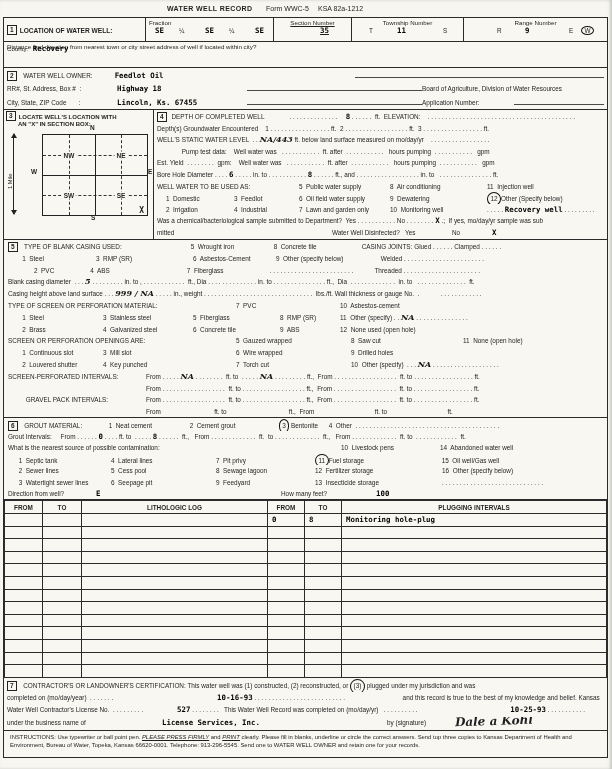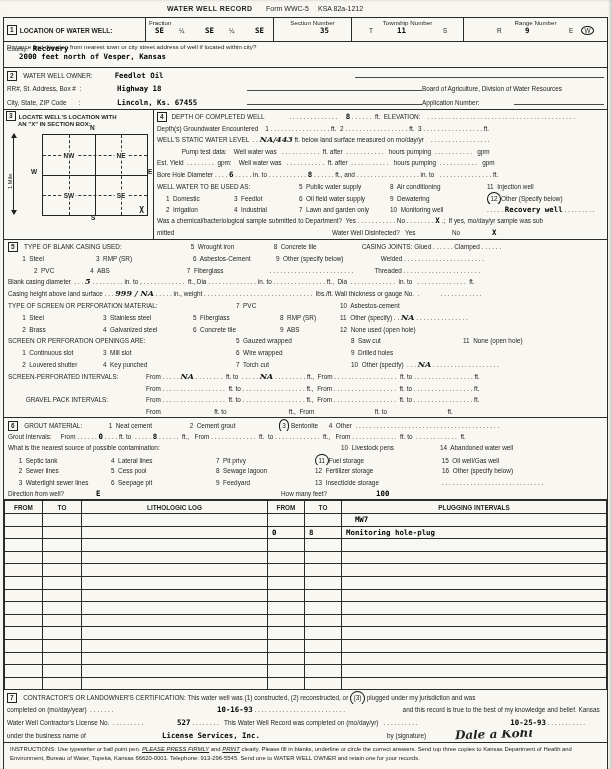--- a/index.html
+++ b/index.html
@@ -9,21 +9,21 @@
   .tophead{position:absolute;top:5px;left:0;width:612px;height:12px;font-size:7px;}
   .tophead .tt{position:absolute;left:167px;font-weight:bold;letter-spacing:.4px;}
   .tophead .tf{position:absolute;left:266px;}
   .tophead .tk{position:absolute;left:318px;}
   #formwrap{position:absolute;left:3px;top:17px;width:603px;border:1.4px solid #2b2b2b;background:#f8f7f2;}
   .numbox{display:inline-block;border:1px solid #222;font-size:6.5px;font-weight:bold;
           padding:0 2px;line-height:8px;margin-right:3px;vertical-align:1px;}
   
   .row1{display:flex;height:23px;border-bottom:1px solid #2b2b2b;}
   .row1 .cell{border-right:1px solid #2b2b2b;padding:1px 3px;box-sizing:border-box;position:relative;}
-  .c-loc{width:142px;} .c-frac{width:128px;} .c-sec{width:78px;} .c-twp{width:112px;} .c-rng{flex:1;border-right:none !important;}
+  .c-loc{width:142px;} .c-frac{width:128px;} .c-sec{width:78px;text-decoration:underline;} .c-twp{width:112px;} .c-rng{flex:1;border-right:none !important;}
   .celllab{font-size:6.2px;display:block;}
   .celllab.ctr{text-align:center;}
   .cellline{display:block;white-space:pre;padding-left:6px;}
   .boldlab{font-size:6.6px;font-weight:bold;}
   
   .fl{white-space:pre;overflow:hidden;font-size:6.4px;}
   .seg-p{}
   .seg-t{font-family:"DejaVu Sans Mono",monospace;font-size:7.4px;font-weight:bold;color:#000;}
   .seg-h{font-family:"DejaVu Serif",serif;font-style:italic;font-size:8px;font-weight:bold;color:#161616;}
   .seg-u{display:inline-block;border-bottom:1px solid #222;}
@@ -109,21 +109,20 @@
         <span class="cellline fl" style="padding-left:14px;"><span class="seg-p" style="display: inline-block; width: 28px;">T</span><span class="seg-t" style="display: inline-block; width: 46px;">11</span><span class="seg-p">S</span></span>
       </div>
       <div class="cell c-rng">
         <span class="celllab ctr">Range Number</span>
         <span class="cellline fl" style="padding-left:30px;"><span class="seg-p" style="display: inline-block; width: 28px;">R</span><span class="seg-t" style="display: inline-block; width: 44px;">9</span><span class="seg-p" style="display: inline-block; width: 12px;">E</span><span class="seg-circ">W</span></span>
       </div>
     </div>
 
     <div class="rowdist">
       <span class="celllab">Distance and direction from nearest town or city street address of well if located within city?</span>
-      <span class="fl" style="display:block;height:13px;line-height:13px;"><span class="seg-p" style="display: inline-block; width: 12px;">  </span><span class="seg-t">2000 feet north of Vesper, Kansas</span></span>
     </div>
 
     <div class="sec2">
       <div class="fl"><span class="seg-num">2</span><span class="seg-p" style="display: inline-block; width: 95px;">  WATER WELL OWNER:</span><span class="seg-t" style="display: inline-block; width: 240px;">Feedlot Oil</span><span class="seg-ul" style="display: inline-block; width: 250px;"></span></div>
       <div class="fl"><span class="seg-p" style="display: inline-block; width: 110px;">RR#, St. Address, Box #  :</span><span class="seg-t" style="display: inline-block; width: 130px;">Highway 18</span><span class="seg-ul" style="display: inline-block; width: 175px;"></span><span class="seg-p">Board of Agriculture, Division of Water Resources</span></div>
       <div class="fl"><span class="seg-p" style="display: inline-block; width: 110px;">City, State, ZIP Code       :</span><span class="seg-t" style="display: inline-block; width: 130px;">Lincoln, Ks. 67455</span><span class="seg-ul" style="display: inline-block; width: 175px;"></span><span class="seg-p" style="display: inline-block; width: 92px;">Application Number:</span><span class="seg-ul" style="display: inline-block; width: 95px;"></span></div>
     </div>
 
     <div class="sec34">
       <div class="s3">
@@ -211,28 +210,20 @@
           <th>FROM</th>
           <th>TO</th>
           <th>PLUGGING INTERVALS</th>
         </tr>
       </thead>
       <tbody>
           <tr>
             <td></td>
             <td></td>
             <td></td>
-            <td></td>
-            <td></td>
-            <td>  MW7</td>
-          </tr>
-          <tr>
-            <td></td>
-            <td></td>
-            <td></td>
             <td>0</td>
             <td>8</td>
             <td>Monitoring hole-plug</td>
           </tr>
           <tr>
             <td></td>
             <td></td>
             <td></td>
             <td></td>
             <td></td>

